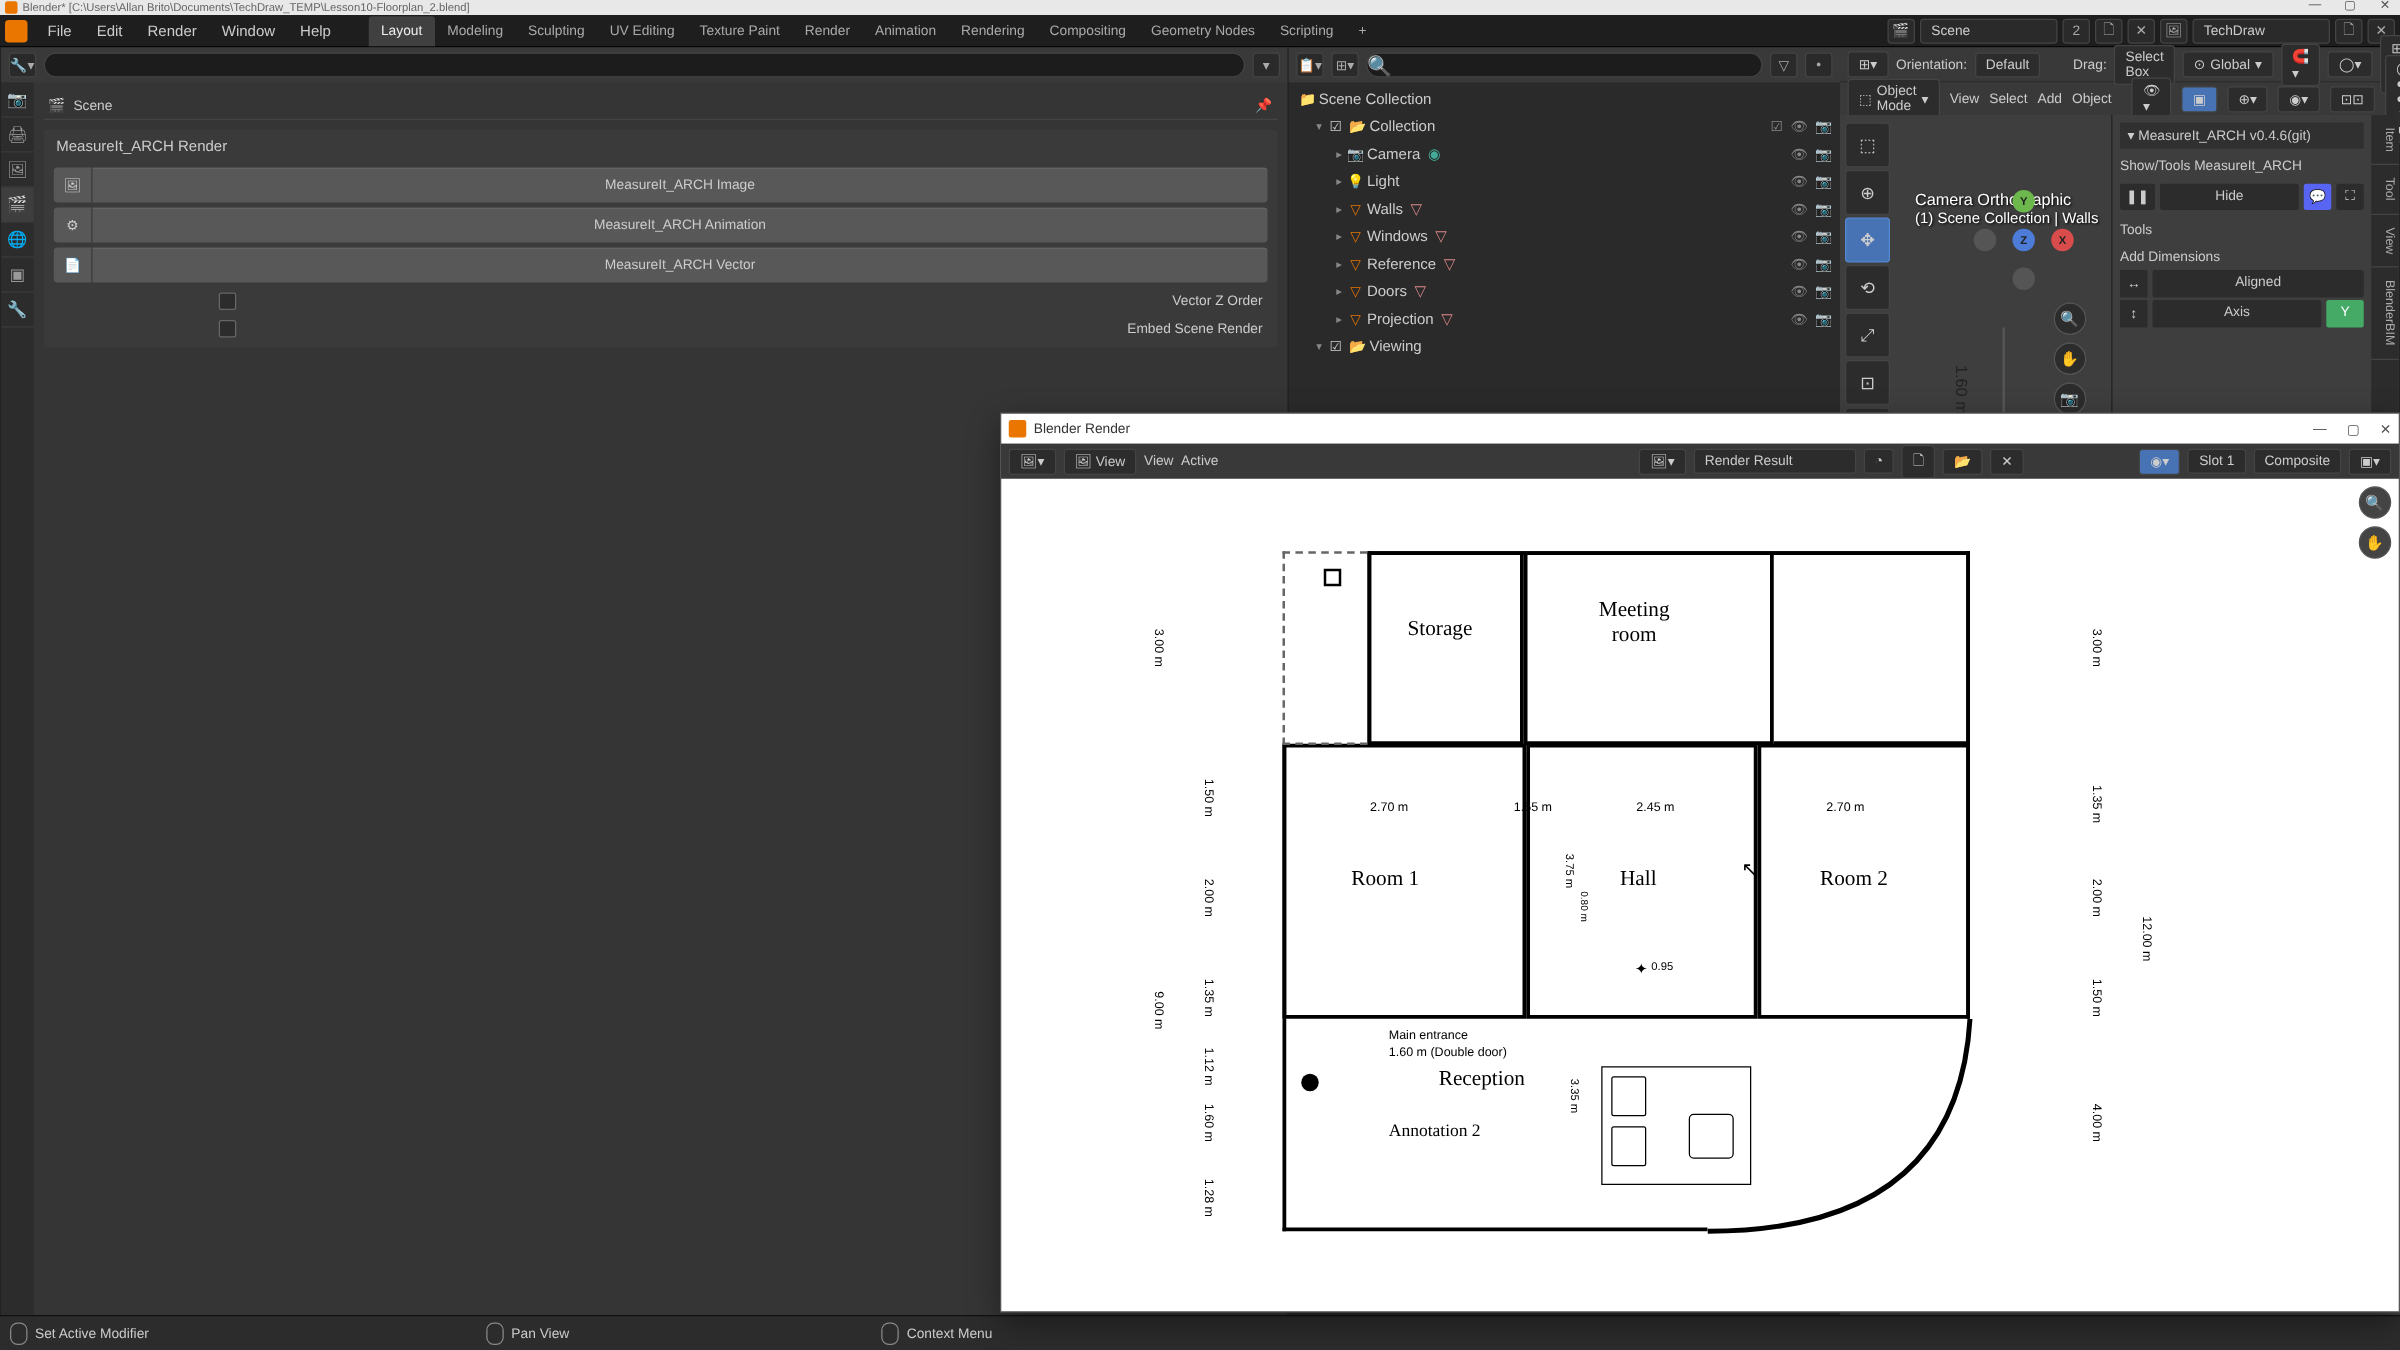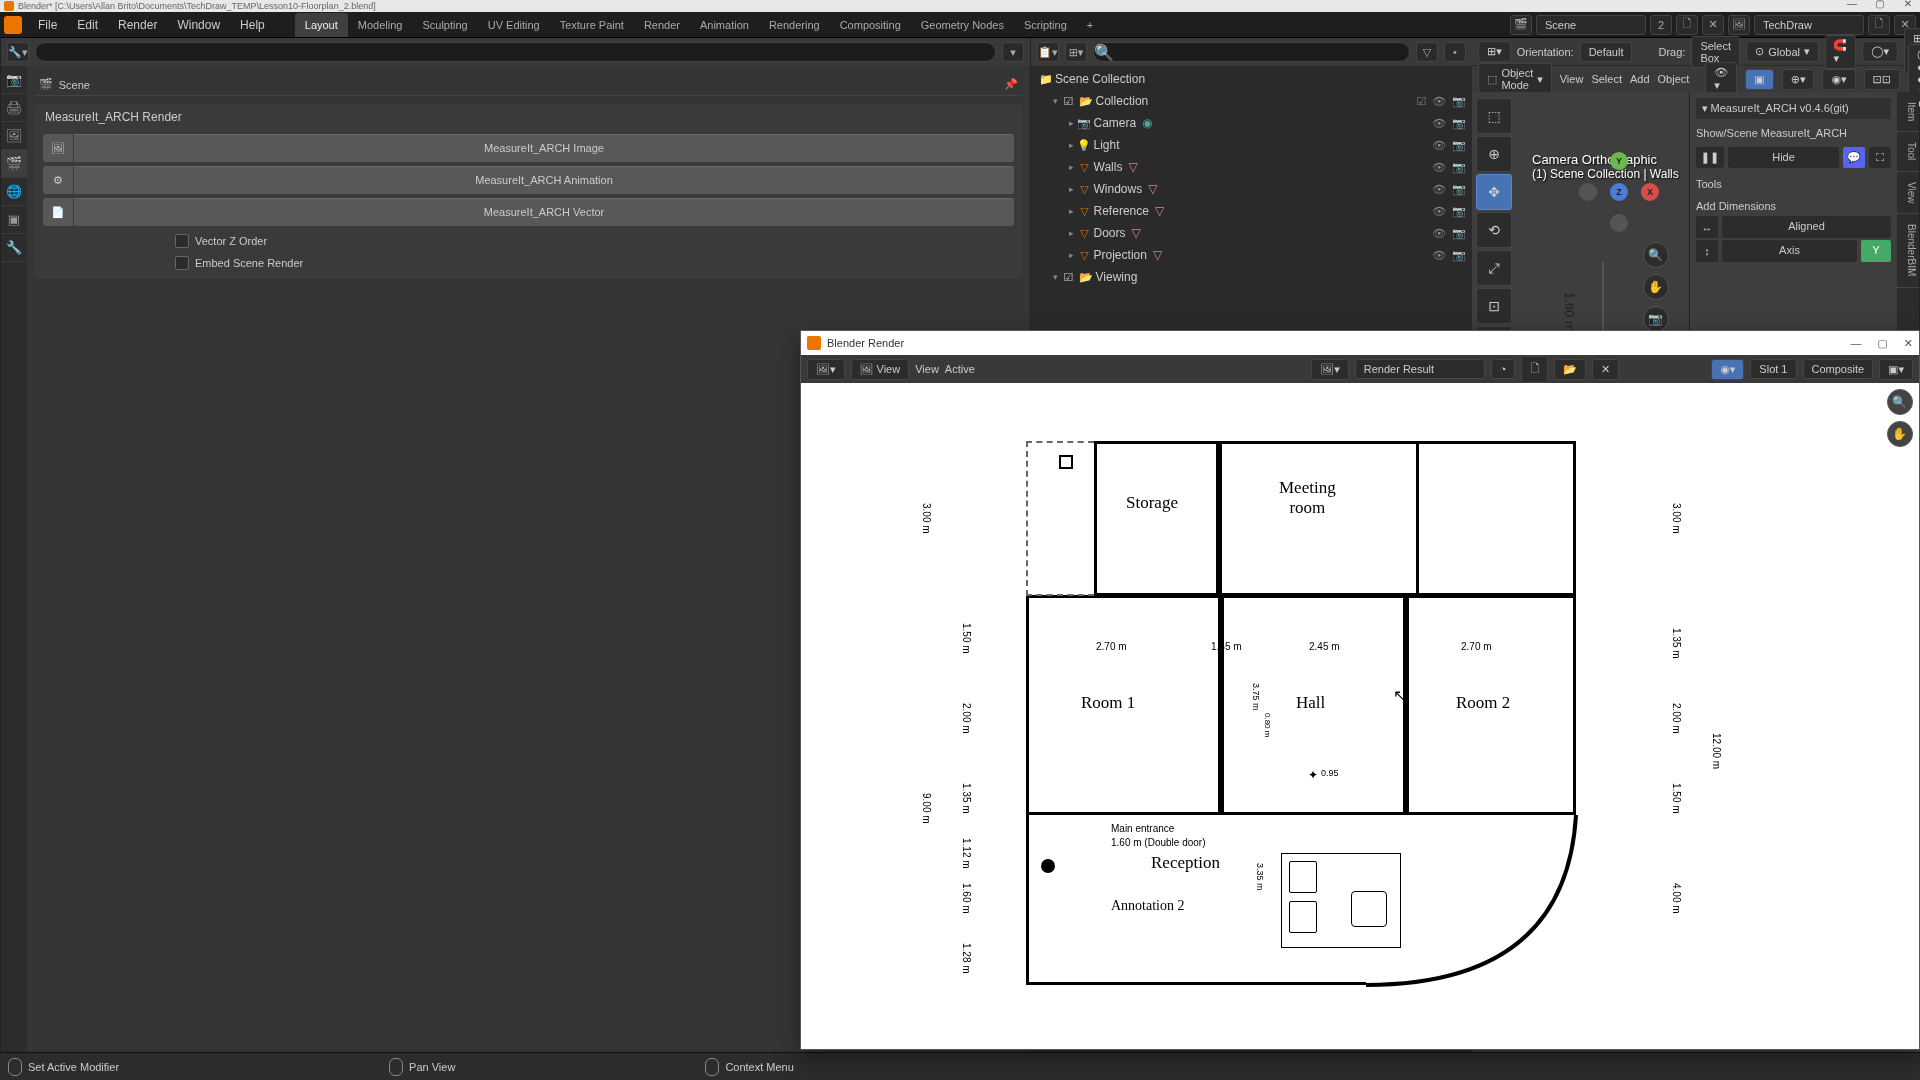--- a/index.html
+++ b/index.html
@@ -60,21 +60,21 @@
 .props-search { flex: 1; background: #1c1c1c; border: 1px solid #444; height: 20px; border-radius: 10px; }
 .props-body { flex: 1; display: flex; }
 .props-tabs { width: 26px; background: #2c2c2c; display: flex; flex-direction: column; }
 .ptab { height: 28px; display: flex; align-items: center; justify-content: center; color: #999; font-size: 13px; cursor: pointer; border-bottom: 1px solid #3a3a3a; }
 .ptab.active { background: #3e3e3e; color: #fff; }
 .props-content { flex: 1; padding: 8px; font-size: 11px; color: #ccc; }
 .props-breadcrumb { display: flex; align-items: center; gap: 6px; padding: 4px; border-bottom: 1px solid #444; }
 .props-section { background: #3a3a3a; margin: 8px 0; border-radius: 3px; }
 .props-section-hdr { padding: 6px 10px; font-size: 12px; }
 .props-btn { background: #585858; margin: 4px 8px; padding: 8px; text-align: center; border-radius: 3px; box-shadow: inset 0 1px 0 rgba(255,255,255,0.1); cursor: pointer; }
-.props-check { display: flex; align-items: center; gap: 6px; padding: 4px 12px; }
+.props-check { display: flex; align-items: center; gap: 6px; padding: 4px 12px; justify-content: space-between; }
 .checkbox { width: 14px; height: 14px; background: #2c2c2c; border: 1px solid #666; border-radius: 2px; }
 
 
 .outliner-area { grid-row: 1 / 3; background: #2a2a2a; border-left: 1px solid #222; display: flex; flex-direction: column; }
 .outliner-header { height: 28px; background: #393939; display: flex; align-items: center; padding: 0 6px; gap: 6px; }
 .outliner-tree { flex: 1; padding: 2px; font-size: 12px; color: #ccc; overflow: auto; }
 .tree-row { display: flex; align-items: center; padding: 2px 4px; height: 22px; }
 .tree-indent { display: inline-block; }
 .tree-icon { width: 18px; height: 16px; display: inline-flex; align-items: center; justify-content: center; font-size: 11px; }
 .tree-caret { color: #888; font-size: 9px; margin-right: 2px; }
@@ -229,21 +229,21 @@
       <div class="tool-btn">⤢</div>
       <div class="tool-btn">⊡</div>
       <div class="tool-btn">✎</div>
       <div class="tool-btn">📐</div>
       <div class="tool-btn">⬛</div>
     </div>
 
     <div class="npanel">
       <div class="npanel-content">
         <div class="panel-header">▾ <span>MeasureIt_ARCH v0.4.6(git)</span></div>
-        <div style="padding:4px 0">Show/Scene MeasureIt_ARCH</div>
+        <div style="padding:4px 0">Show/Tools MeasureIt_ARCH</div>
         <div class="hide-btn">
           <div style="flex:0 0 28px">❚❚</div>
           <div>Hide</div>
           <div style="flex:0 0 22px;background:#5865F2">💬</div>
           <div style="flex:0 0 22px">⛶</div>
         </div>
         <div style="padding:6px 0;font-weight:500">Tools</div>
         <div style="padding:4px 0">Add Dimensions</div>
         <div style="display:flex;gap:4px">
           <div style="width:22px;background:#2c2c2c;height:22px;display:flex;align-items:center;justify-content:center">↔</div>

